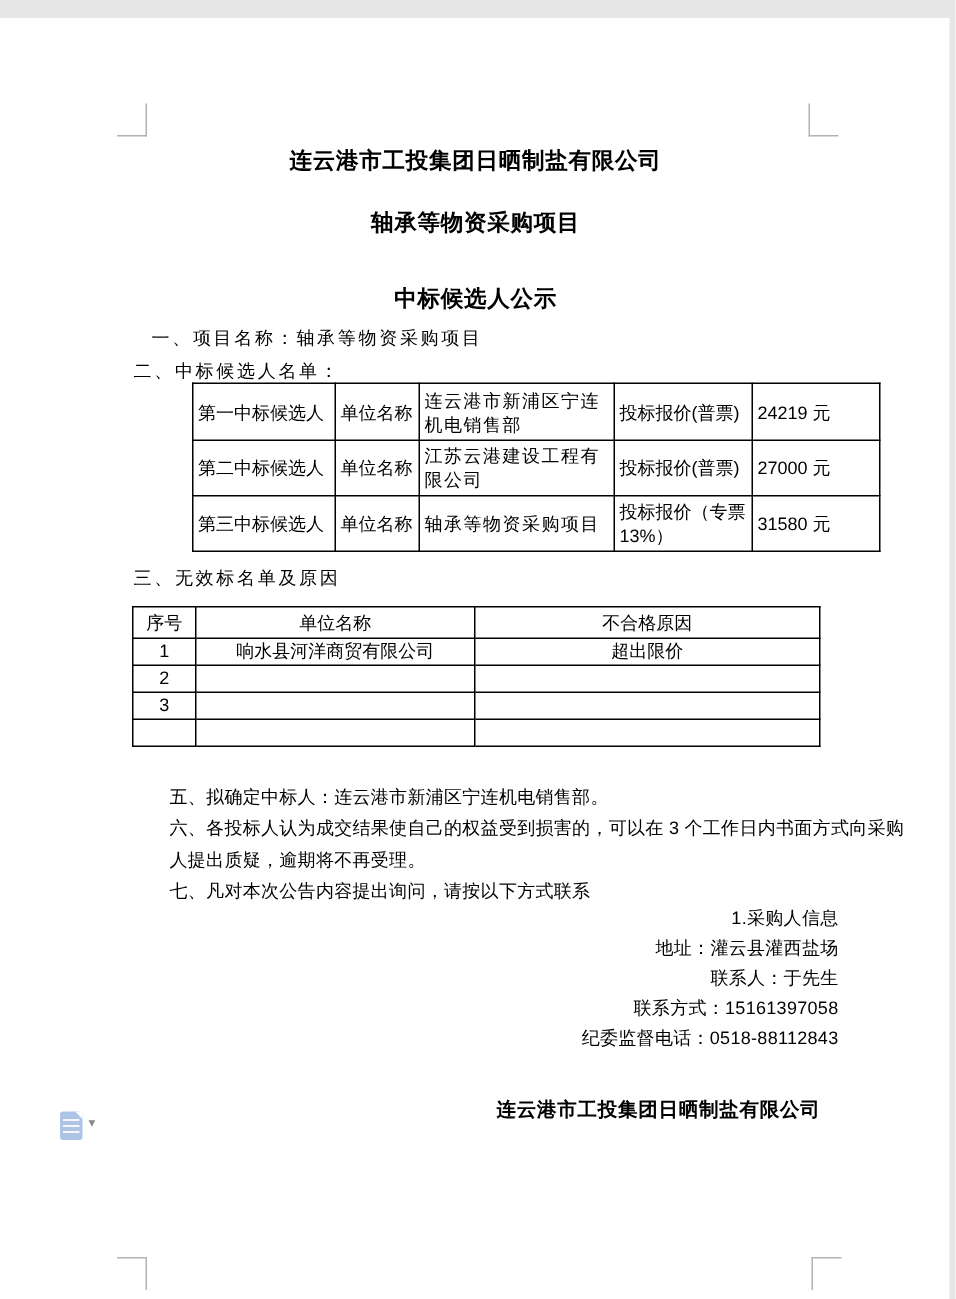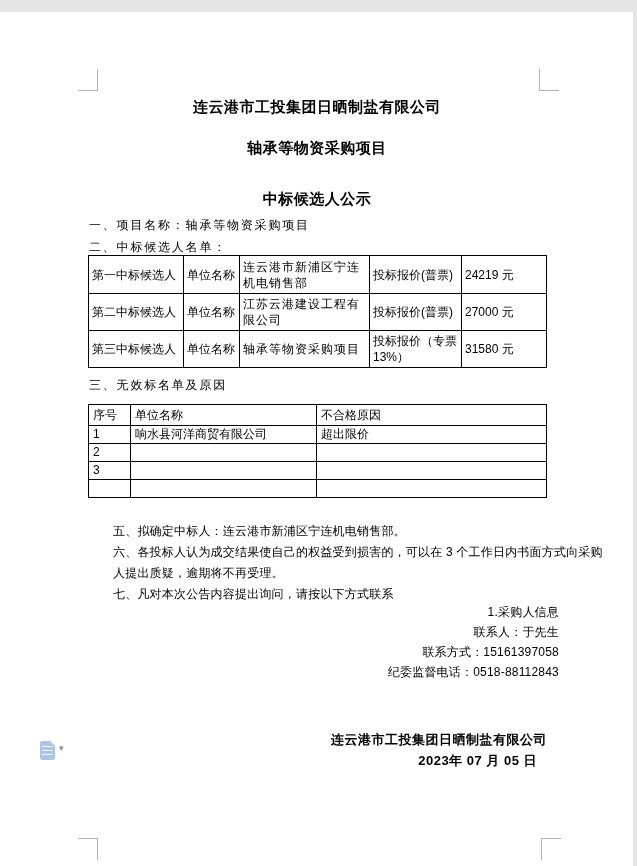--- a/index.html
+++ b/index.html
@@ -26,34 +26,34 @@
     position:absolute; left:88px; width:458px;
     text-align:center; font-weight:bold; font-size:15px; letter-spacing:0.5px;
     white-space:nowrap;
   }
   .t1 { top:86px; } .t2 { top:127px; } .t3 { top:168px;margin-top:10px; }
 
   .heading {
     position:absolute; left:89px; font-size:12px; letter-spacing:1.8px;
     white-space:nowrap;
   }
-  .s1 { top:205px; } .s2 { top:227px;text-align:right; } .s3 { top:365px; }
+  .s1 { top:205px;margin-left:12px; } .s2 { top:227px;text-align:right; } .s3 { top:365px; }
 
   table { border-collapse:collapse; table-layout:fixed; position:absolute; left:88px; }
   td, th { border:1px solid #000; font-size:12px; font-weight:normal; vertical-align:middle; overflow:hidden; }
 
-  .candidates { top:243px; width:458px; }
+  .candidates { top:243px; width:458px;margin-left:40px; }
   .candidates td { padding:2px 3px; line-height:16px; }
   .candidates .r1 td { height:33px; }
   .candidates .r2 td { height:26px; }
   .candidates .r3 td { height:30px; }
   .candidates td.company { letter-spacing:1px; }
 
   .invalid { top:392px; width:458px; }
-  .invalid td, .invalid th { padding:1px 4px; text-align:left; line-height:15px; }
+  .invalid td, .invalid th { padding:1px 4px; text-align:center; line-height:15px; }
   .invalid .hdr th { height:18px; }
   .invalid .dr td { height:15px; }
 
   .paras {
     position:absolute; left:89px; top:509px; width:470px;
     font-size:12px; line-height:21px; letter-spacing:0.2px;margin-left:24px;
   }
   .paras div { height:21px; white-space:nowrap; }
 
   .contact {
@@ -167,26 +167,26 @@
 
   <div class="paras">
     <div>五、拟确定中标人：连云港市新浦区宁连机电销售部。</div>
     <div>六、各投标人认为成交结果使自己的权益受到损害的，可以在 3 个工作日内书面方式向采购</div>
     <div>人提出质疑，逾期将不再受理。</div>
     <div>七、凡对本次公告内容提出询问，请按以下方式联系</div>
   </div>
 
   <div class="contact">
     <div>1.采购人信息</div>
+    <div>地址：灌云县灌西盐场</div>
     <div>联系人：于先生</div>
     <div>联系方式：15161397058</div>
     <div>纪委监督电话：0518-88112843</div>
   </div>
 
   <div class="footer-company">连云港市工投集团日晒制盐有限公司</div>
-  <div class="footer-date">2023年 07 月 05 日</div>
 
   <div class="paste-btn">
     <span class="lines"></span>
     <span class="fold"></span>
   </div>
   <div class="paste-arrow">▾</div>
 </div>
 
 </body></html>

